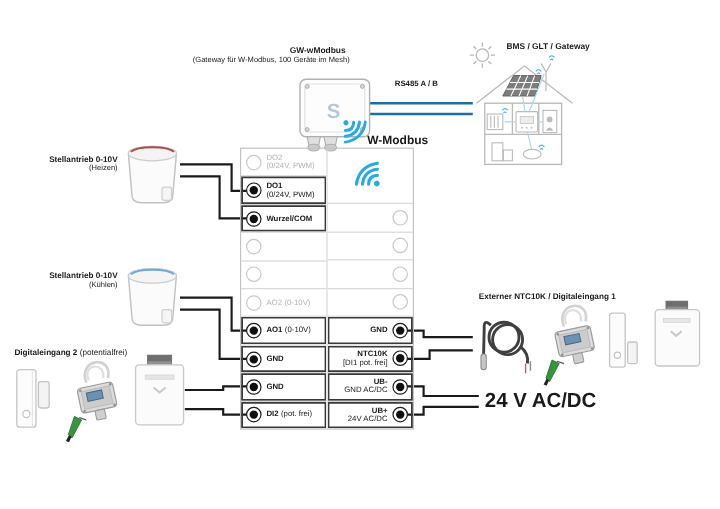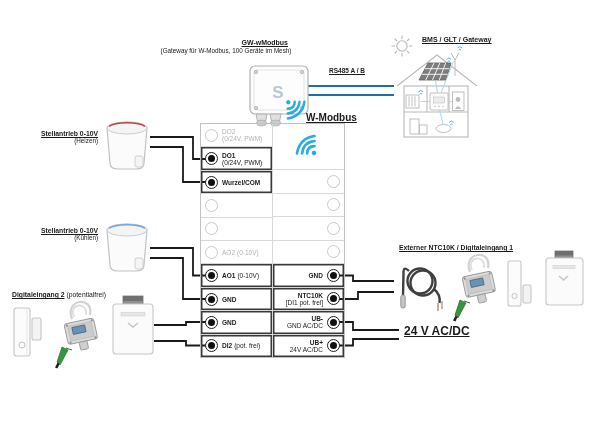--- a/index.html
+++ b/index.html
@@ -1,20 +1,20 @@
 <!DOCTYPE html>
 <html><head>
 <meta charset="utf-8">
 <style>
   html,body{margin:0;padding:0;background:#fff;}
   #stage{position:relative;width:600px;height:424px;background:#fff;overflow:hidden;
          font-family:"Liberation Sans",sans-serif;color:#1a1a1a;}
   #art{position:absolute;left:0;top:0;}
   .lbl{position:absolute;white-space:nowrap;}
-  .b{font-weight:bold;text-decoration:underline;}
+  .b{font-weight:bold;}
 
   
   #block{position:absolute;left:200px;top:123px;width:145px;height:235px;
          border:1px solid #c2c2c2;box-sizing:border-box;display:flex;}
   #colL{width:72px;border-right:1px solid #d8d8d8;box-sizing:border-box;display:flex;flex-direction:column;}
   #colR{flex:1;display:flex;flex-direction:column;}
   .cell{position:relative;flex:1;display:flex;align-items:center;box-sizing:border-box;
         border-bottom:1px solid #d8d8d8;padding-left:4px;}
   #colL .cell:last-child,#colR .cell:last-child{border-bottom:none;}
   .cell.r{flex-direction:row-reverse;padding-left:0;padding-right:4px;}
@@ -329,15 +329,15 @@
     <div class="b" style="font-size:6.8px;">Stellantrieb 0-10V</div>
     <div style="font-size:6.3px;">(Kühlen)</div>
   </div>
 
   <div class="lbl" style="left:12px;top:291px;font-size:6.8px;">
     <span class="b">Digitaleingang 2</span><span> (potentialfrei)</span>
   </div>
 
   <div class="lbl b" style="left:399px;top:244px;font-size:6.8px;">Externer NTC10K / Digitaleingang 1</div>
 
-  <div class="lbl b" style="left:404px;top:324px;font-size:12px;">24 V AC/DC</div>
+  <div class="lbl b" style="left:404px;top:324px;font-size:17px;">24 V AC/DC</div>
 
 </div>
 
 </body></html>

